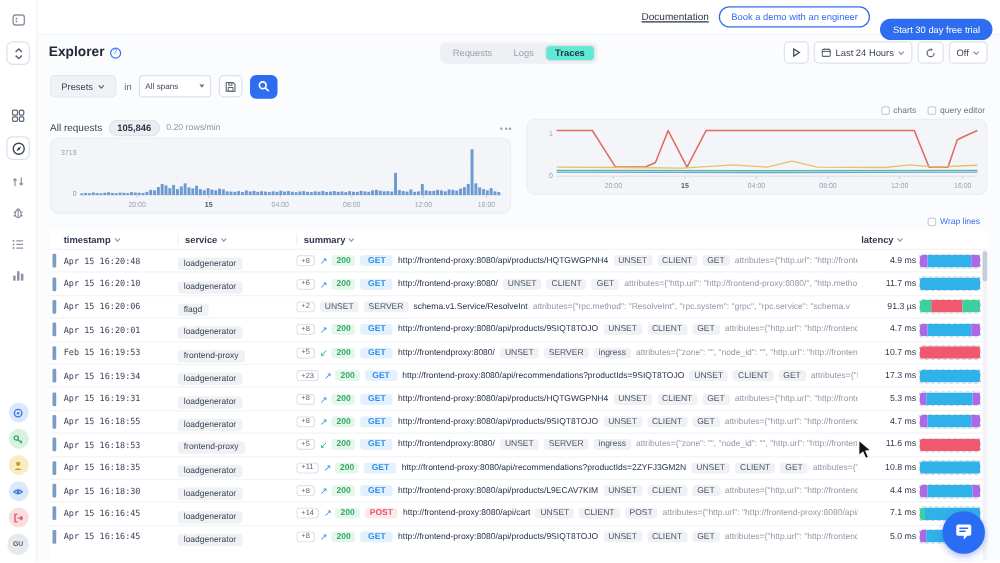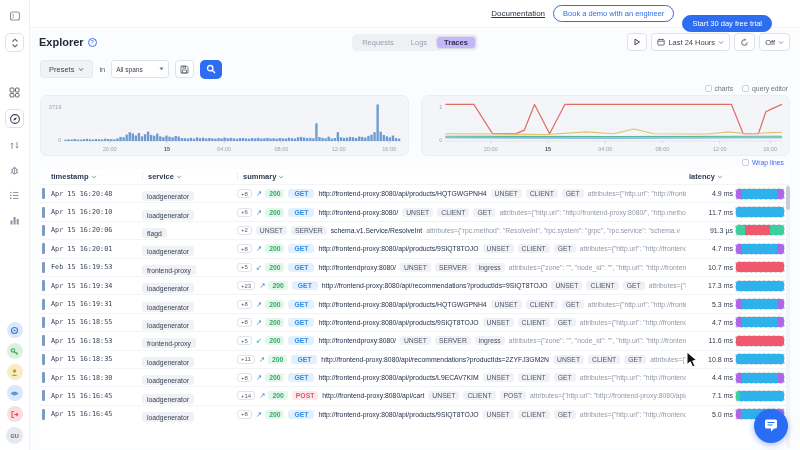--- a/index.html
+++ b/index.html
@@ -21,35 +21,35 @@
   .dot-yellow { background:#f8ecc4; color:#c99a23; }
   .dot-blue2  { background:#d9e9fa; color:#3f76e0; }
   .dot-red    { background:#fadde0; color:#e25563; }
   .avatar { width:17px; height:17px; border-radius:50%; background:#e6e9ee; color:#5a6476;
             font-size:5.5px; font-weight:bold; display:flex; align-items:center; justify-content:center; }
 
   
   .main { flex:1; display:flex; flex-direction:column; background:#fbfcfd; min-width:0; }
 
   .topbar { height:28px; background:#fff; border-bottom:1px solid #f1f3f6; display:flex;
-            align-items:center; justify-content:flex-end; gap:8px; padding-right:28px; }
+            align-items:center; justify-content:flex-end; gap:8px; padding-right:6px; }
   .doc-link { font-size:8px; color:#2a3342; text-decoration:underline; cursor:pointer; }
   .btn-outline { font-size:7.5px; color:#2e6cf0; background:#fff; border:1px solid #2e6cf0;
                  border-radius:10px; padding:3px 9px; cursor:pointer; }
   .btn-primary { font-size:7.5px; color:#fff; background:#2e6cf0; border:1px solid #2e6cf0;
                  border-radius:10px; padding:3px 9px; cursor:pointer;margin-top:19px; }
 
   .explorer-row { height:28px; display:flex; align-items:center; padding:0 10px 0 9px; position:relative; }
   .page-title { font-size:11px; font-weight:bold; color:#1f2736; }
   .help-ic { width:9px; height:9px; border:1px solid #3b73f8; color:#3b73f8; border-radius:50%;
              font-size:6px; display:inline-flex; align-items:center; justify-content:center; margin-left:4px; }
   .segmented { position:absolute; left:50%; transform:translateX(-50%); background:#eef0f4;
                border-radius:5px; padding:2px; display:flex; gap:1px; }
   .seg-tab { font-size:7.5px; color:#9aa3b2; padding:2px 8px; border-radius:4px; cursor:pointer; white-space:nowrap; }
-  .seg-tab.active { background:#c4b5fd; border:1px solid #d8dde6; color:#2a3342; font-weight:bold; padding:1px 7px; }
+  .seg-tab.active { background:#5eead4; border:1px solid #d8dde6; color:#2a3342; font-weight:bold; padding:1px 7px; }
   .hdr-controls { margin-left:auto; display:flex; gap:4px; align-items:flex-end; }
   .ctl { height:18px; border:1px solid #dde2ea; border-radius:4px; background:#fff; display:flex;
          align-items:center; gap:3px; padding:0 5px; font-size:7.5px; color:#3a4556; cursor:pointer; }
 
   .filter-row { height:26px; display:flex; align-items:center; gap:6px; padding:0 10px; }
   .presets-btn { height:18px; background:#f0f2f6; border:1px solid #e3e7ee; border-radius:4px;
                  display:flex; align-items:center; gap:4px; padding:0 8px; font-size:7.5px; color:#3a4556; cursor:pointer; }
   .filter-bar { flex:1; height:18px; background:#fff; border:1px solid #e2e6ee; border-radius:4px;
                 display:flex; align-items:center; gap:5px; padding:0 7px; }
   .placeholder { font-size:7.5px; color:#98a1b2; }
@@ -301,20 +301,30 @@
         <span class="cb-lbl">charts</span>
       </span>
       <span class="opt">
         <span class="cb"></span>
         <span class="cb-lbl">query editor</span>
       </span>
     </div>
 
     <div class="charts-row">
       <div class="chart-card">
+        <div class="chart-head">
+          <span class="chart-title">All requests</span>
+          <span class="count-badge">105,846</span>
+          <span class="rate-lbl">0.20 rows/min</span>
+          <span class="more-ic">
+              <i></i>
+              <i></i>
+              <i></i>
+            </span>
+        </div>
         <div class="chart-panel" id="bar-chart">
             <svg viewBox="0 0 356 53" preserveAspectRatio="none">
               <line x1="20" y1="40" x2="352" y2="40" stroke="#e3e6ec" stroke-width="1"></line>
               <line x1="20" y1="28.8" x2="352" y2="28.8" stroke="#ecedf2" stroke-width="0.6" stroke-dasharray="2 2"></line>
               <line x1="20" y1="17.6" x2="352" y2="17.6" stroke="#ecedf2" stroke-width="0.6" stroke-dasharray="2 2"></line>
               <text x="17" y="10" text-anchor="end" class="ylab">3719</text>
               <text x="17" y="41" text-anchor="end" class="ylab">0</text>
               <line x1="64.8" y1="40" x2="64.8" y2="42" stroke="#c8cdd8" stroke-width="0.8"></line>
               <text x="64.8" y="49" text-anchor="middle" class="xlab">20:00</text>
               <line x1="121.3" y1="40" x2="121.3" y2="42" stroke="#c8cdd8" stroke-width="0.8"></line>

